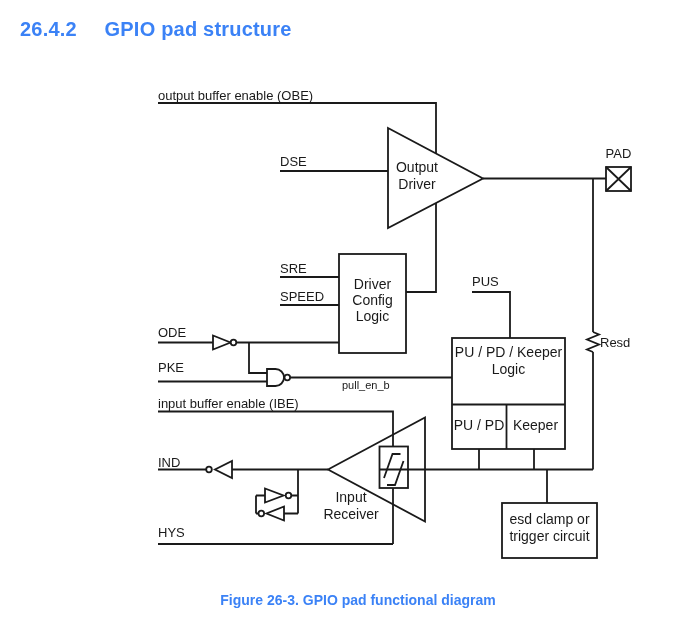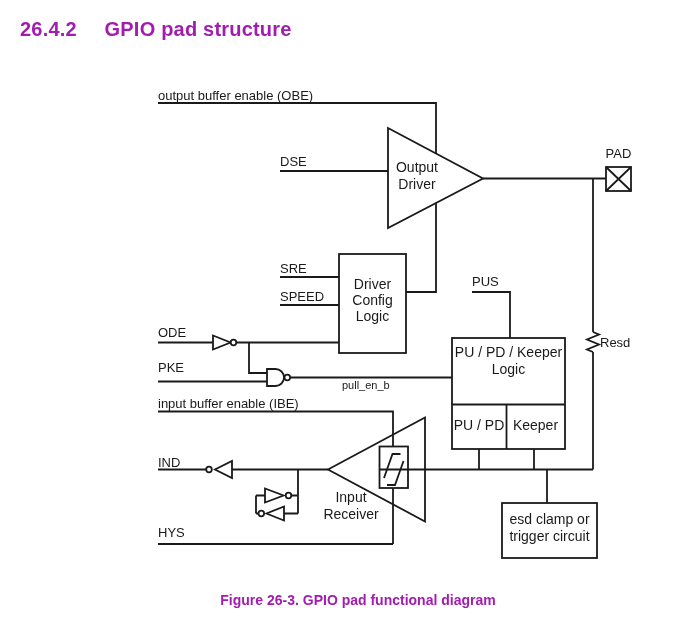--- a/index.html
+++ b/index.html
@@ -1,18 +1,18 @@
 <!DOCTYPE html>
 <html><head>
 <meta charset="utf-8">
 <style>
   html,body{margin:0;padding:0;background:#fff;}
   .page{
     position:relative;width:691px;height:620px;background:#ffffff;
-    font-family:"Liberation Sans","DejaVu Sans",sans-serif;color:#a21caf;overflow:hidden;
+    font-family:"Liberation Sans","DejaVu Sans",sans-serif;color:#3b82f6;overflow:hidden;
   }
   .heading{
     position:absolute;left:20px;top:18px;font-size:20px;font-weight:bold;
     letter-spacing:0.2px;white-space:nowrap;
   }
   .heading .num{display:inline-block;}
   .heading .ttl{display:inline-block;margin-left:22px;}
   .caption{
     position:absolute;left:0;top:592px;width:716px;text-align:center;
     font-size:14px;font-weight:bold;

